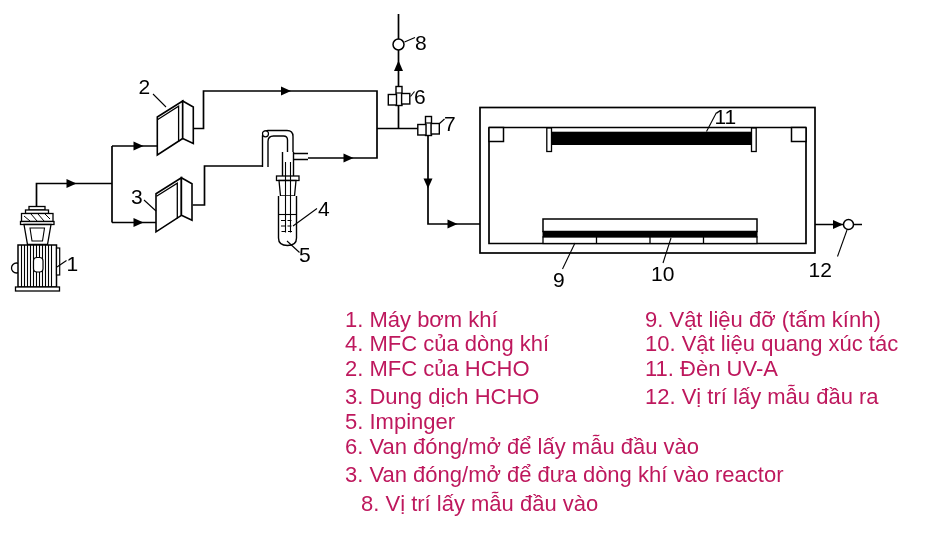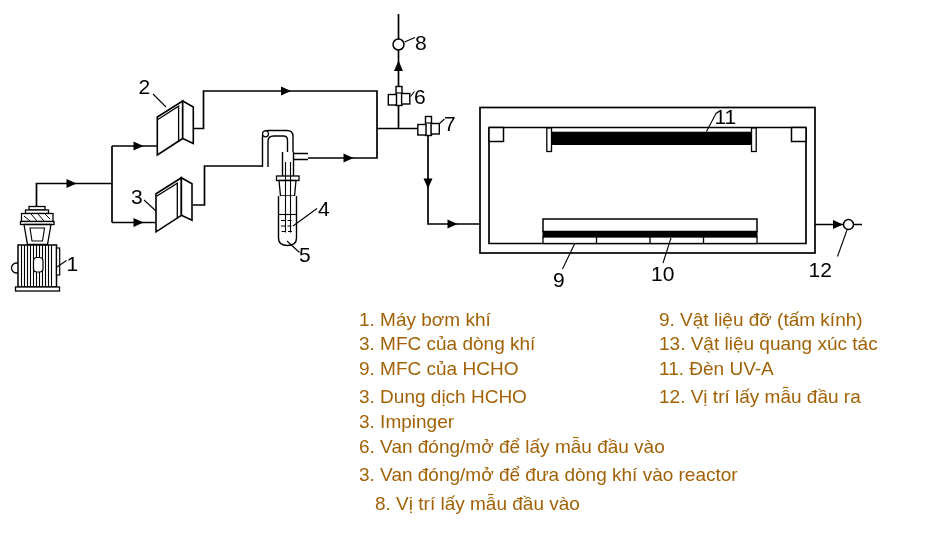--- a/index.html
+++ b/index.html
@@ -1,21 +1,21 @@
 <!DOCTYPE html>
 <html><head>
 <meta charset="utf-8">
 <style>
   html,body{margin:0;padding:0;background:#ffffff;}
   body{width:929px;height:543px;position:relative;overflow:hidden;
        font-family:"Liberation Sans","DejaVu Sans",sans-serif;}
   #stage{position:absolute;left:0;top:0;width:929px;height:543px;}
   svg{position:absolute;left:0;top:0;}
   .num{font:21px "Liberation Sans","DejaVu Sans",sans-serif;fill:#000;}
-  .legend-item{position:absolute;font-size:19px;color:#a16207;white-space:nowrap;line-height:20px;margin-left:14px;}
+  .legend-item{position:absolute;font-size:22px;color:#be185d;white-space:nowrap;line-height:20px;}
 </style>
 </head>
 <body>
 
 <div id="stage">
 <svg width="929" height="543" viewBox="0 0 929 543">
   <defs>
 
     <g id="mfcbox">
       <polygon points="157.3,117 182.7,101 182.7,138.5 157.3,155" fill="#fff" stroke="#000" stroke-width="1.6"></polygon>
@@ -143,25 +143,25 @@
     <text class="num" x="415" y="50">8</text>
     <text class="num" x="553" y="287">9</text>
     <text class="num" x="651" y="281">10</text>
     <text class="num" x="714.5" y="124">11</text>
     <text class="num" x="808.5" y="277">12</text>
   </g>
 </svg>
 
   <div>
     <div class="legend-item" style="left:345px;top:310px;">1. Máy bơm khí</div>
-    <div class="legend-item" style="left:345px;top:334px;">3. MFC của dòng khí</div>
-    <div class="legend-item" style="left:345px;top:359px;">9. MFC của HCHO</div>
+    <div class="legend-item" style="left:345px;top:334px;">4. MFC của dòng khí</div>
+    <div class="legend-item" style="left:345px;top:359px;">2. MFC của HCHO</div>
     <div class="legend-item" style="left:345px;top:387px;">3. Dung dịch HCHO</div>
-    <div class="legend-item" style="left:345px;top:412px;">3. Impinger</div>
+    <div class="legend-item" style="left:345px;top:412px;">5. Impinger</div>
     <div class="legend-item" style="left:345px;top:437px;">6. Van đóng/mở để lấy mẫu đầu vào</div>
     <div class="legend-item" style="left:345px;top:465px;">3. Van đóng/mở để đưa dòng khí vào reactor</div>
     <div class="legend-item" style="left:361px;top:494px;">8. Vị trí lấy mẫu đầu vào</div>
     <div class="legend-item" style="left:645px;top:310px;text-align:right;">9. Vật liệu đỡ (tấm kính)</div>
-    <div class="legend-item" style="left:645px;top:334px;">13. Vật liệu quang xúc tác</div>
+    <div class="legend-item" style="left:645px;top:334px;">10. Vật liệu quang xúc tác</div>
     <div class="legend-item" style="left:645px;top:359px;">11. Đèn UV-A</div>
     <div class="legend-item" style="left:645px;top:387px;text-align:center;">12. Vị trí lấy mẫu đầu ra</div>
   </div>
 </div>
 
 </body></html>

